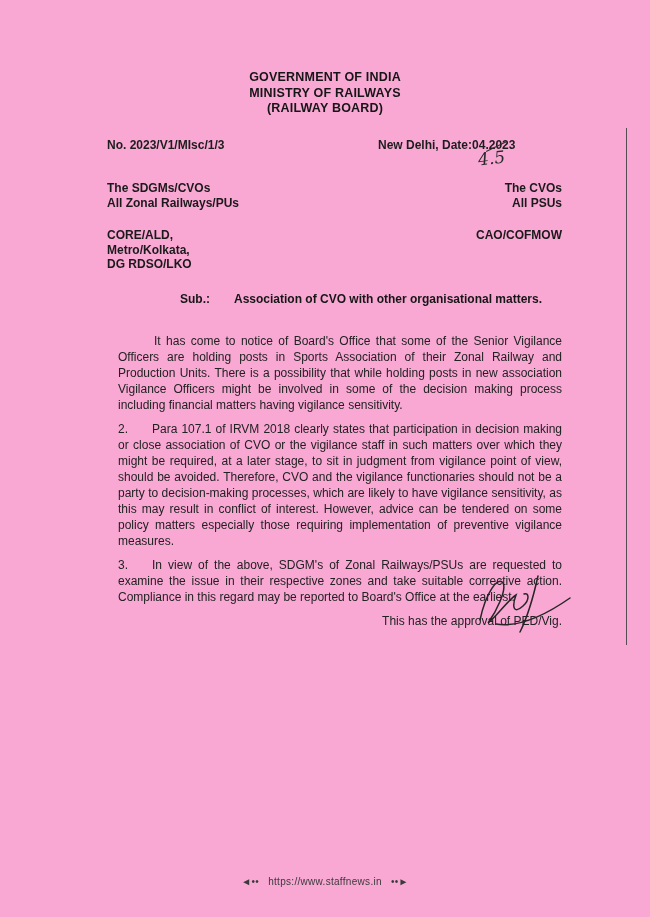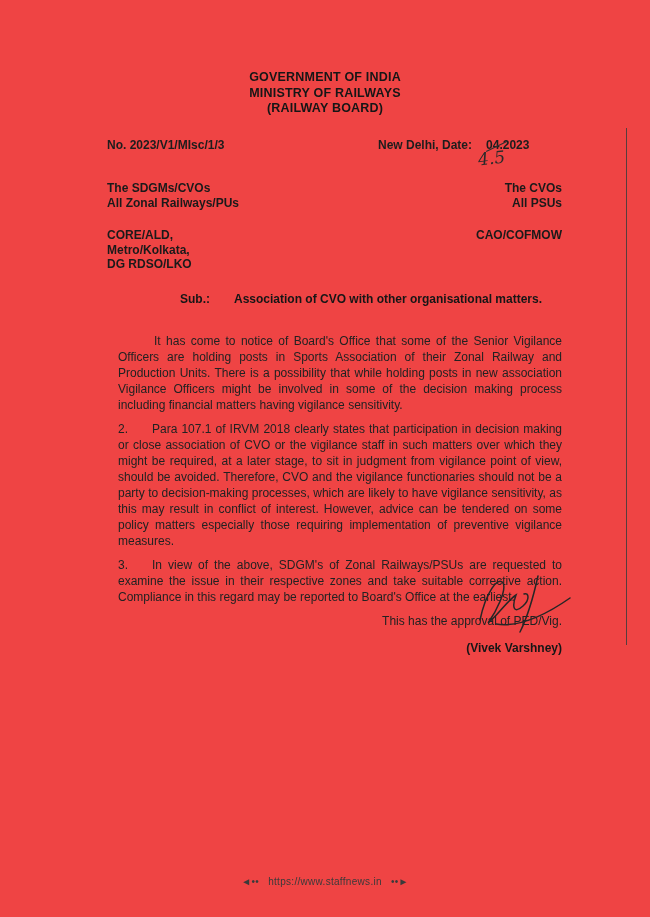--- a/index.html
+++ b/index.html
@@ -1,40 +1,40 @@
 <!DOCTYPE html>
 <html><head>
 <meta charset="utf-8">
 <style>
   * { margin:0; padding:0; box-sizing:border-box; }
   html,body { background:#ffffff; }
   .page {
     position:relative;
     width:650px; height:917px;
-    background:#ef4444;
+    background:#f9a8d4;
     overflow:hidden;
     font-family:"Liberation Sans", sans-serif;
     color:#1d1d1d;
   }
 
   .letter-header {
     position:absolute; top:70px; left:0; right:0;
     text-align:center; font-weight:bold;
     font-size:12.5px; line-height:15.5px; letter-spacing:.2px;
     color:#161616;
   }
 
   .ref-number {
     position:absolute; top:138px; left:107px;
     font-size:12px; font-weight:bold;
   }
   .date-line {
     position:absolute; top:138px; left:378px;
     font-size:12px; font-weight:bold;
-    display:flex; gap:14px; white-space:nowrap;justify-content:flex-end;
+    display:flex; white-space:nowrap;justify-content:flex-end;
   }
   .hw-date {
     position:absolute; top:148px; left:478px;
     font-family:"DejaVu Serif", serif; font-style:italic;
     font-size:17px; color:#2a2a2a;
     transform:rotate(-7deg);
   }
   .strike {
     position:absolute; top:146px; left:485px;
     width:23px; height:0; border-top:1.4px solid #2f2f2f;
@@ -136,21 +136,20 @@
   <div class="letter-body">
     <p class="para indent">It has come to notice of Board's Office that some of the Senior Vigilance Officers are holding posts in Sports Association of their Zonal Railway and Production Units. There is a possibility that while holding posts in new association Vigilance Officers might be involved in some of the decision making process including financial matters having vigilance sensitivity.</p>
 
     <p class="para"><span>2.</span><span class="ptab"></span><span>Para 107.1 of IRVM 2018 clearly states that participation in decision making or close association of CVO or the vigilance staff in such matters over which they might be required, at a later stage, to sit in judgment from vigilance point of view, should be avoided. Therefore, CVO and the vigilance functionaries should not be a party to decision-making processes, which are likely to have vigilance sensitivity, as this may result in conflict of interest. However, advice can be tendered on some policy matters especially those requiring implementation of preventive vigilance measures.</span></p>
 
     <p class="para"><span>3.</span><span class="ptab"></span><span>In view of the above, SDGM's of Zonal Railways/PSUs are requested to examine the issue in their respective zones and take suitable corrective action. Compliance in this regard may be reported to Board's Office at the earliest.</span></p>
 
     <p class="para approval">This has the approval of PED/Vig.</p>
 
     <div class="sig-block">
-      <div>(Vivek Varshney)</div>
     </div>
   </div>
 
   <svg class="signature" width="115" height="72" viewBox="0 0 115 72">
     <g fill="none" stroke="#262626" stroke-width="1.5" stroke-linecap="round">
       <path d="M14 52 C 20 24, 32 8, 37 15 C 41 22, 30 44, 22 55 C 31 48, 42 32, 50 27 C 46 38, 47 47, 57 38 C 64 32, 63 24, 58 26"></path>
       <path d="M72 8 C 68 26, 62 48, 54 64"></path>
       <path d="M30 56 C 55 60, 84 44, 104 30"></path>
     </g>
   </svg>

